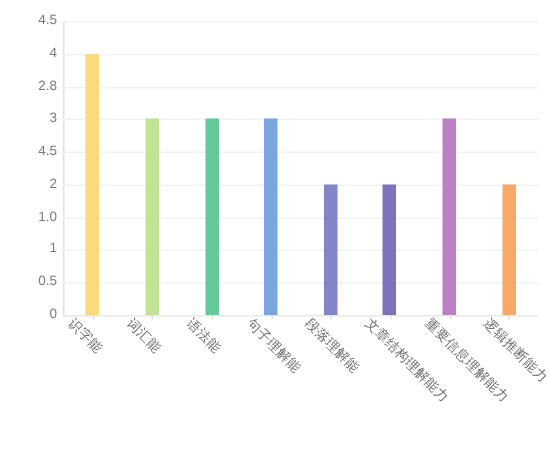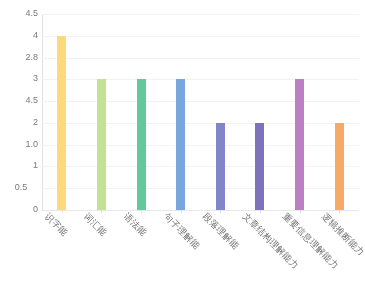--- a/index.html
+++ b/index.html
@@ -112,21 +112,21 @@
 
   <div class="y-tick-wrap" id="y-ticks">
       <div class="y-tick-label" style="top: -5px;">4.5</div>
       <div class="y-tick-label" style="top: 17px;">4</div>
       <div class="y-tick-label" style="top: 39px;">2.8</div>
       <div class="y-tick-label" style="top: 60px;">3</div>
       <div class="y-tick-label" style="top: 82px;">4.5</div>
       <div class="y-tick-label" style="top: 104px;">2</div>
       <div class="y-tick-label" style="top: 126px;">1.0</div>
       <div class="y-tick-label" style="top: 147px;">1</div>
-      <div class="y-tick-label" style="top: 169px; text-align: center;">0.5</div>
+      <div class="y-tick-label" style="top: 169px;">0.5</div>
       <div class="y-tick-label" style="top: 191px;">0</div>
     </div>
 
   <div class="y-axis-line"></div>
 
   <div class="plot-area" id="plot-area">
       <div class="gridline" style="top: 0px;"></div>
       <div class="gridline" style="top: 22px;"></div>
       <div class="gridline" style="top: 44px;"></div>
       <div class="gridline" style="top: 65px;"></div>

